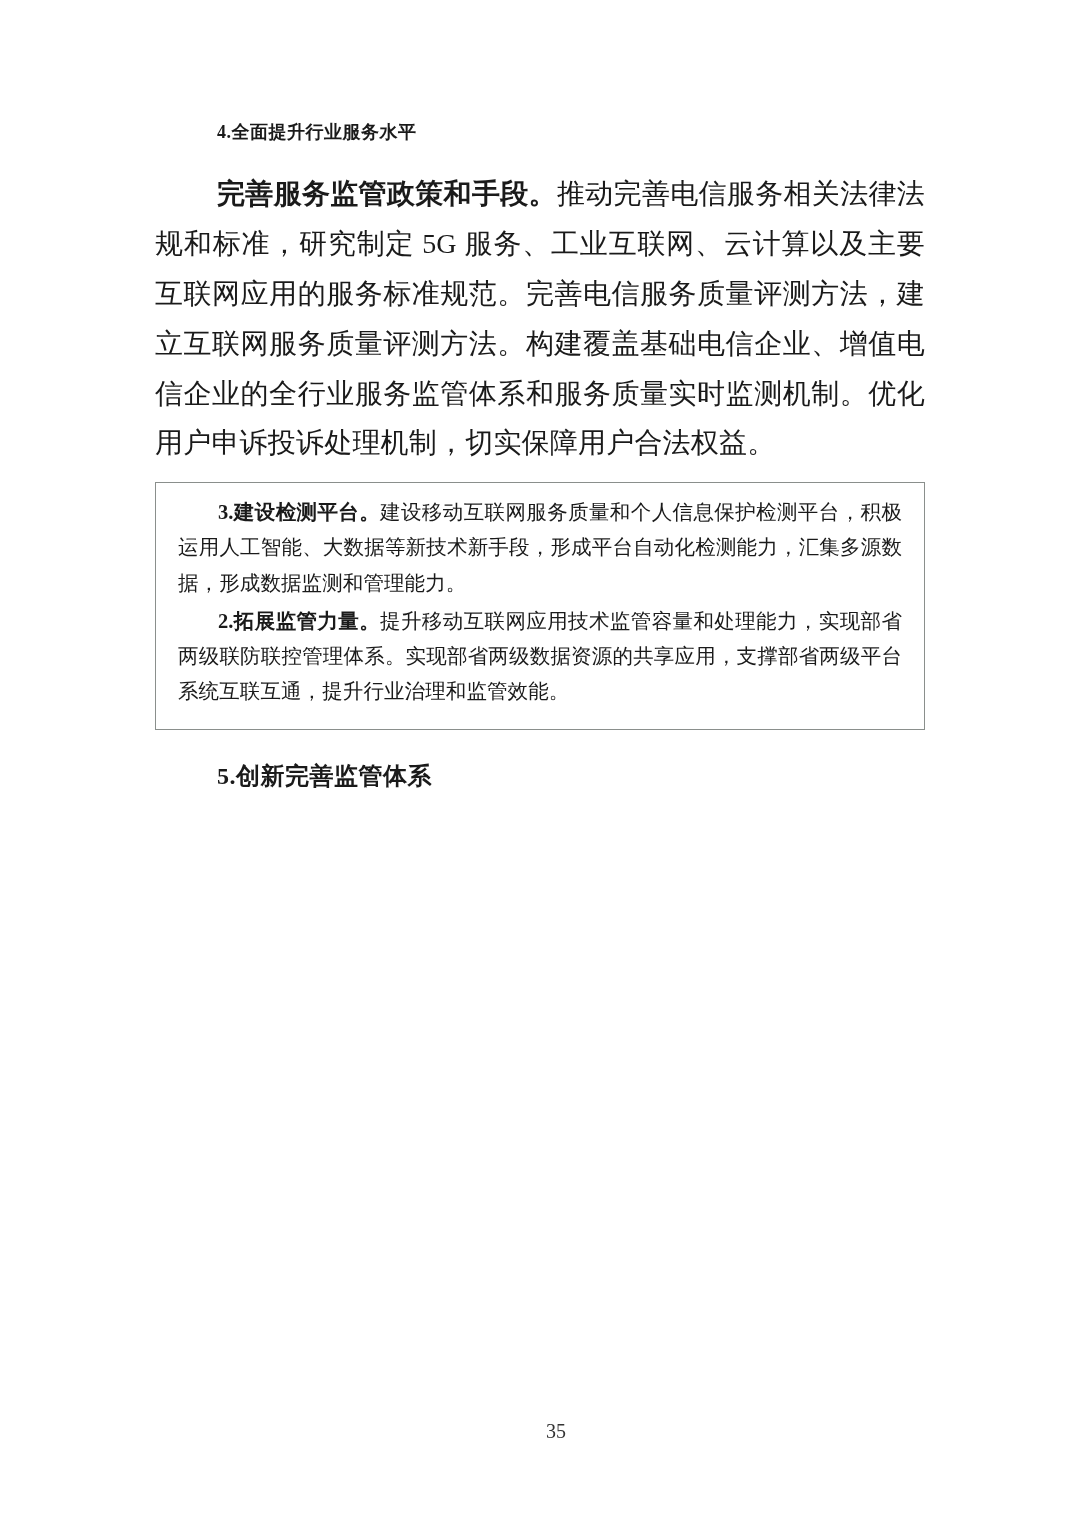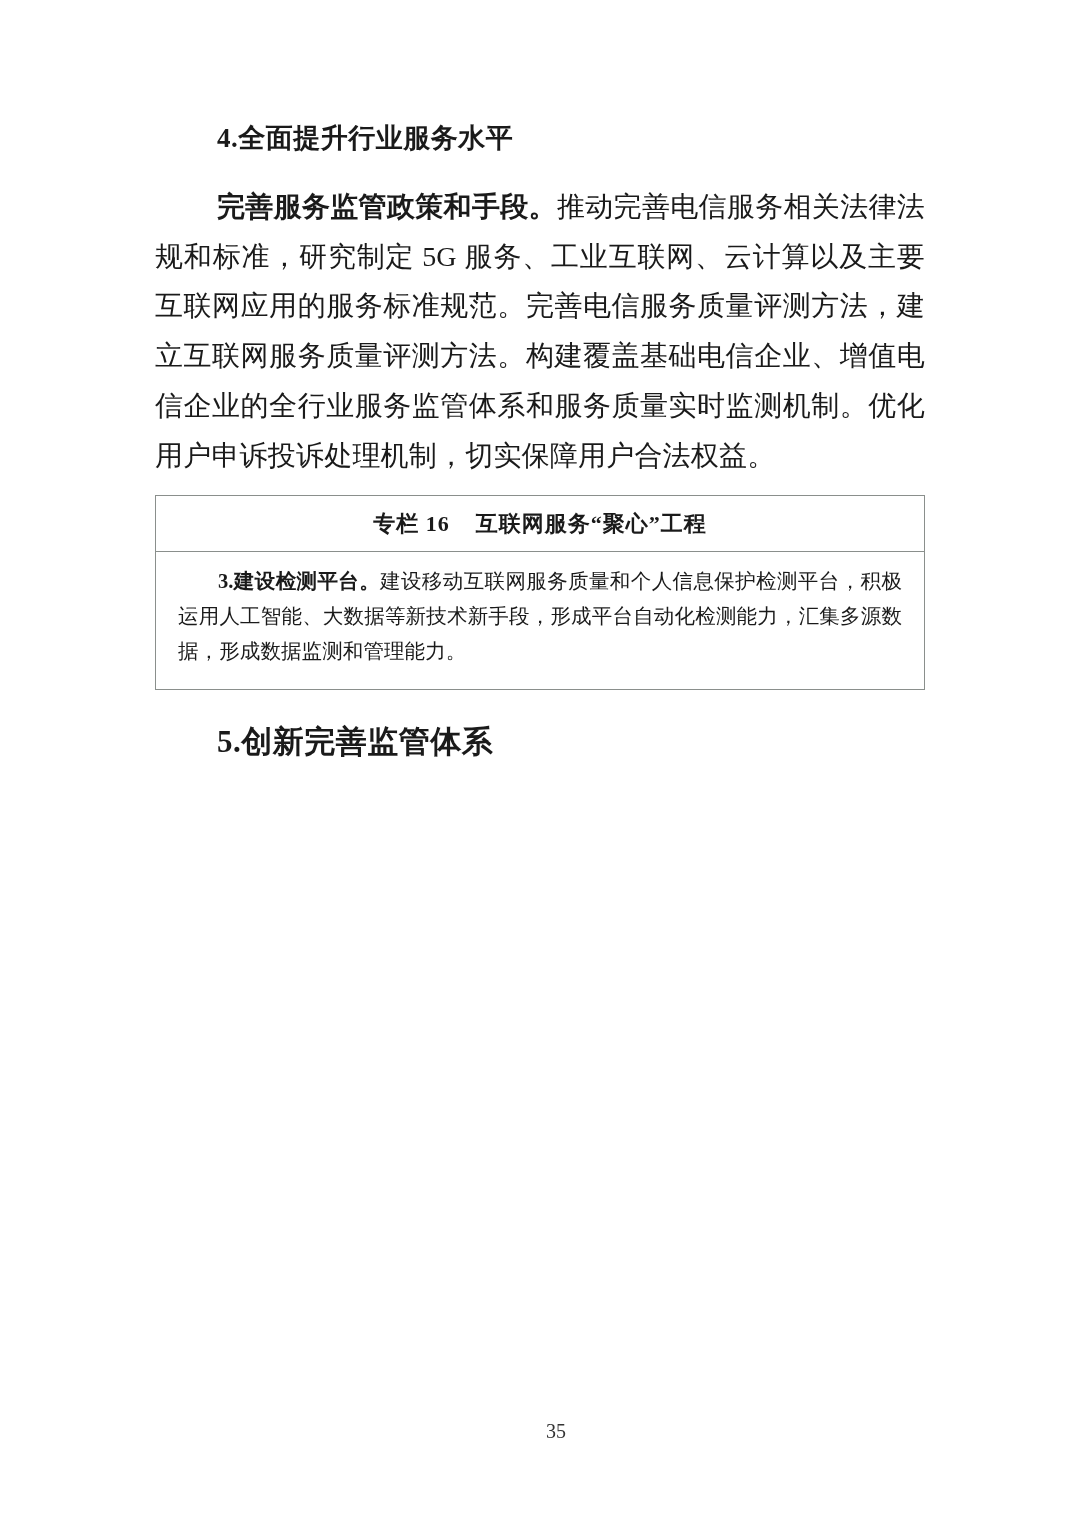--- a/index.html
+++ b/index.html
@@ -21,29 +21,29 @@
     top: 0;
     width: 1080px;
     height: 1527px;
     box-sizing: border-box;
     padding: 120px 155px 0 155px;
   }
   .doc-body {
     width: 770px;
   }
   h2.section-heading {
-    font-size: 27px;
+    font-size: 18px;
     font-weight: bold;
     margin: 0 0 24px 0;
     padding-left: 62px;
     letter-spacing: 0.5px;
     line-height: 1.4;
   }
   h2.section-heading-bottom {
-    font-size: 31px;
+    font-size: 24px;
     font-weight: bold;
     margin: 30px 0 0 0;
     padding-left: 62px;
     letter-spacing: 0.5px;
     line-height: 1.4;
   }
   p.para {
     font-size: 28px;
     line-height: 1.78;
     margin: 0 0 8px 0;
@@ -106,26 +106,26 @@
   <div class="doc-body">
 
     <h2 class="section-heading">4.全面提升行业服务水平</h2>
 
     <p class="para">
       <span class="lead">完善服务监管政策和手段。</span><span>推动完善电信服务相关法律法规和标准，研究制定 5G 服务、工业互联网、云计算以及主要互联网应用的服务标准规范。完善电信服务质量评测方法，建立互联网服务质量评测方法。构建覆盖基础电信企业、增值电信企业的全行业服务监管体系和服务质量实时监测机制。优化用户申诉投诉处理机制，切实保障用户合法权益。</span>
     </p>
 
 
     <div class="callout">
-      <div class="callout-title">
-        <span>专栏 16</span><span class="gap"></span><span>互联网服务“聚心”工程</span>
-      </div>
       <div class="callout-body">
         <p>
           <span class="lead">3.建设检测平台。</span><span>建设移动互联网服务质量和个人信息保护检测平台，积极运用人工智能、大数据等新技术新手段，形成平台自动化检测能力，汇集多源数据，形成数据监测和管理能力。</span>
+        </p>
+        <p>
+          <span class="lead">2.拓展监管力量。</span><span>提升移动互联网应用技术监管容量和处理能力，实现部省两级联防联控管理体系。实现部省两级数据资源的共享应用，支撑部省两级平台系统互联互通，提升行业治理和监管效能。</span>
         </p>
       </div>
     </div>
 
     <h2 class="section-heading-bottom">5.创新完善监管体系</h2>
 
   </div>
 
   <div class="page-number">35</div>
 </div>

